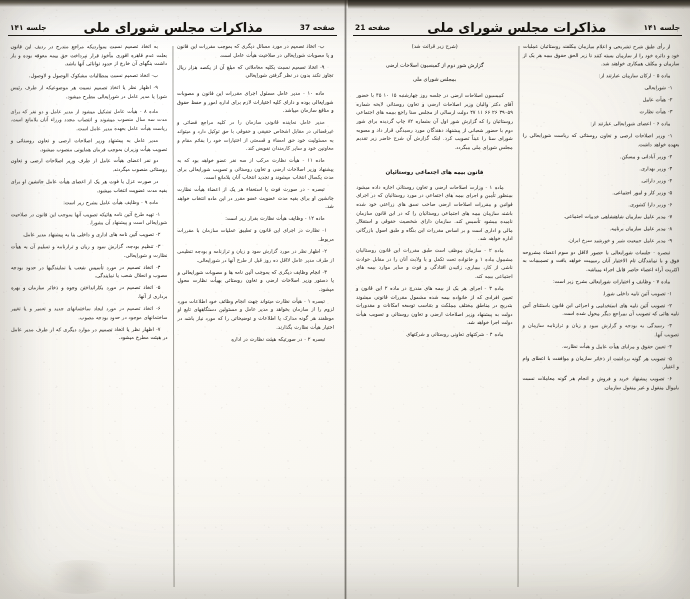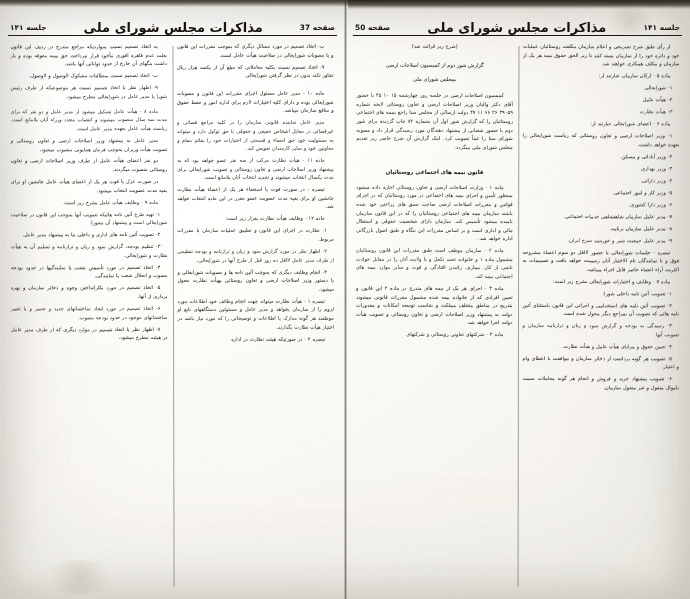--- a/index.html
+++ b/index.html
@@ -159,21 +159,21 @@
         <p class="para li">۶- اتخاذ تصمیم در مورد ایجاد ساختمانهای جدید و تعمیر و یا تغییر ساختمانهای موجود در حدود بودجه مصوب.</p>
         <p class="para li">۷- اظهار نظر یا اتخاذ تصمیم در موارد دیگری که از طرف مدیر عامل در هیئت مطرح میشود.</p>
       </div>
     </div>
   </div>
 
   <div class="page right">
     <div class="runhead">
       <span>جلسه ۱۴۱</span>
       <span class="mid">مذاکرات مجلس شورای ملی</span>
-      <span>صفحه 50</span>
+      <span>صفحه 21</span>
     </div>
     <div class="rule"></div>
 
     <div class="cols">
 
       <div class="col">
         <p class="para indent">از رأی طبق شرح تشریحی و اعلام سازمان مکلفند روستائیان عملیات خود و دائره خود را از سازمان بسته کنند تا زیر الحق حقوق بیمه هر یک از سازمان و مکلف همکاری خواهند شد.</p>
         <p class="para indent">ماده ۵ - ارکان سازمان عبارتند از:</p>
         <p class="para li">۱- شورایعالی</p>
         <p class="para li">۲- هیأت عامل</p>

